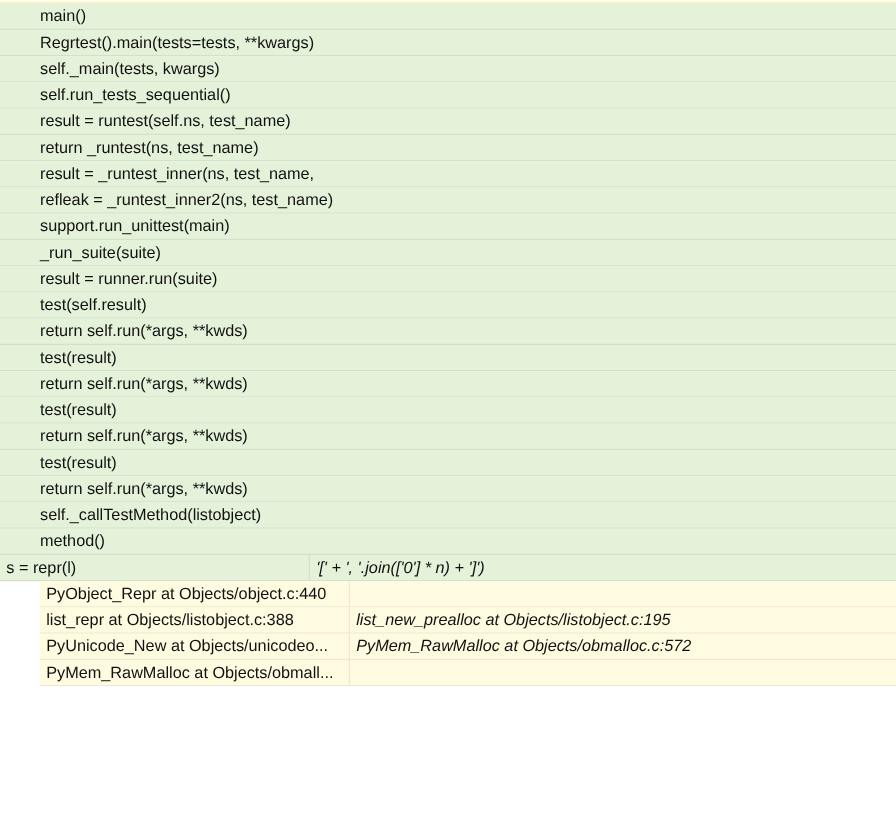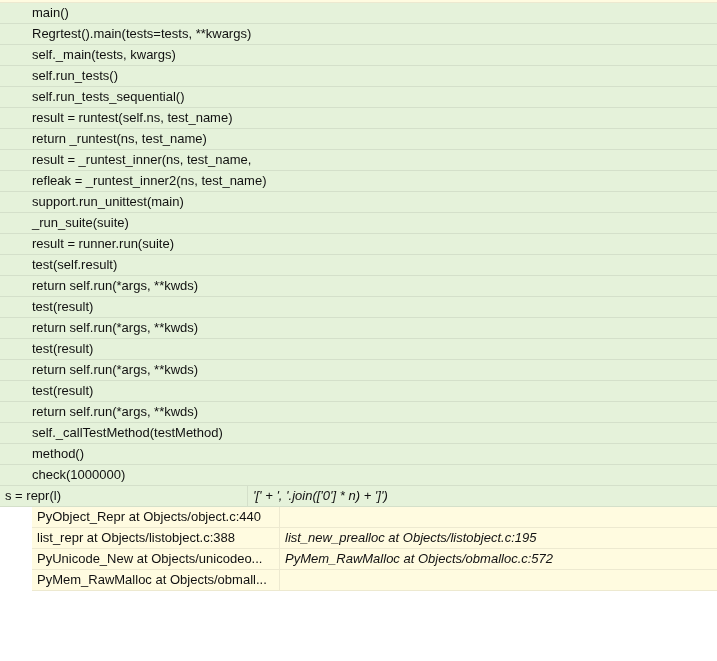--- a/index.html
+++ b/index.html
@@ -48,23 +48,20 @@
     <div class="row green">
       <div class="cell full">main()</div>
     </div>
     <div class="row green">
       <div class="cell full">Regrtest().main(tests=tests, **kwargs)</div>
     </div>
     <div class="row green">
       <div class="cell full">self._main(tests, kwargs)</div>
     </div>
     <div class="row green">
-      <div class="cell full">self.run_tests()</div>
-    </div>
-    <div class="row green">
       <div class="cell full">self.run_tests_sequential()</div>
     </div>
     <div class="row green">
       <div class="cell full">result = runtest(self.ns, test_name)</div>
     </div>
     <div class="row green">
       <div class="cell full">return _runtest(ns, test_name)</div>
     </div>
     <div class="row green">
       <div class="cell full">result = _runtest_inner(ns, test_name,</div>
@@ -99,27 +96,24 @@
     <div class="row green">
       <div class="cell full">return self.run(*args, **kwds)</div>
     </div>
     <div class="row green">
       <div class="cell full">test(result)</div>
     </div>
     <div class="row green">
       <div class="cell full">return self.run(*args, **kwds)</div>
     </div>
     <div class="row green">
-      <div class="cell full">self._callTestMethod(testMethod)</div>
+      <div class="cell full">self._callTestMethod(listobject)</div>
     </div>
     <div class="row green">
       <div class="cell full">method()</div>
-    </div>
-    <div class="row green">
-      <div class="cell full">check(1000000)</div>
     </div>
     <div class="row green">
       <div class="cell left">s = repr(l)</div>
       <div class="cell right">'[' + ', '.join(['0'] * n) + ']')</div>
     </div>
     <div class="row yellow">
       <div class="cell left">PyObject_Repr at Objects/object.c:440</div>
     </div>
     <div class="row yellow">
       <div class="cell left">list_repr at Objects/listobject.c:388</div>

